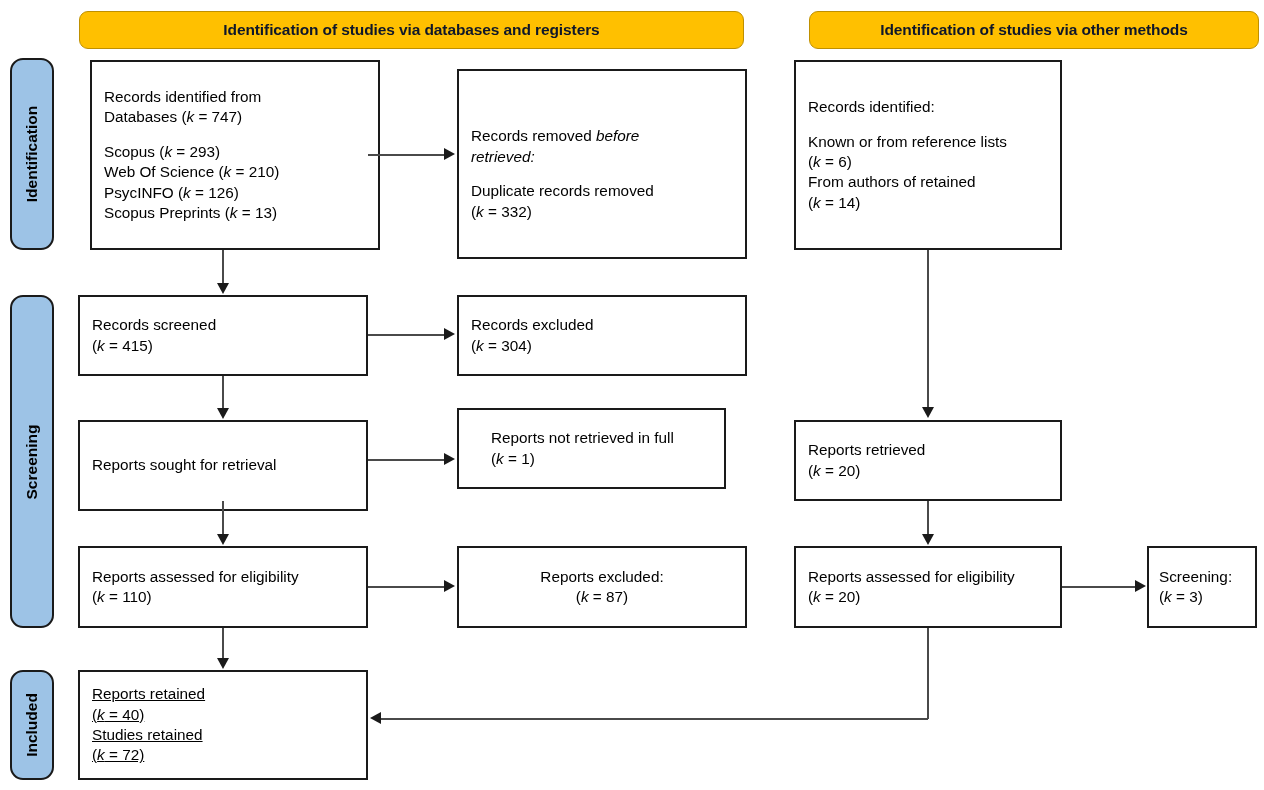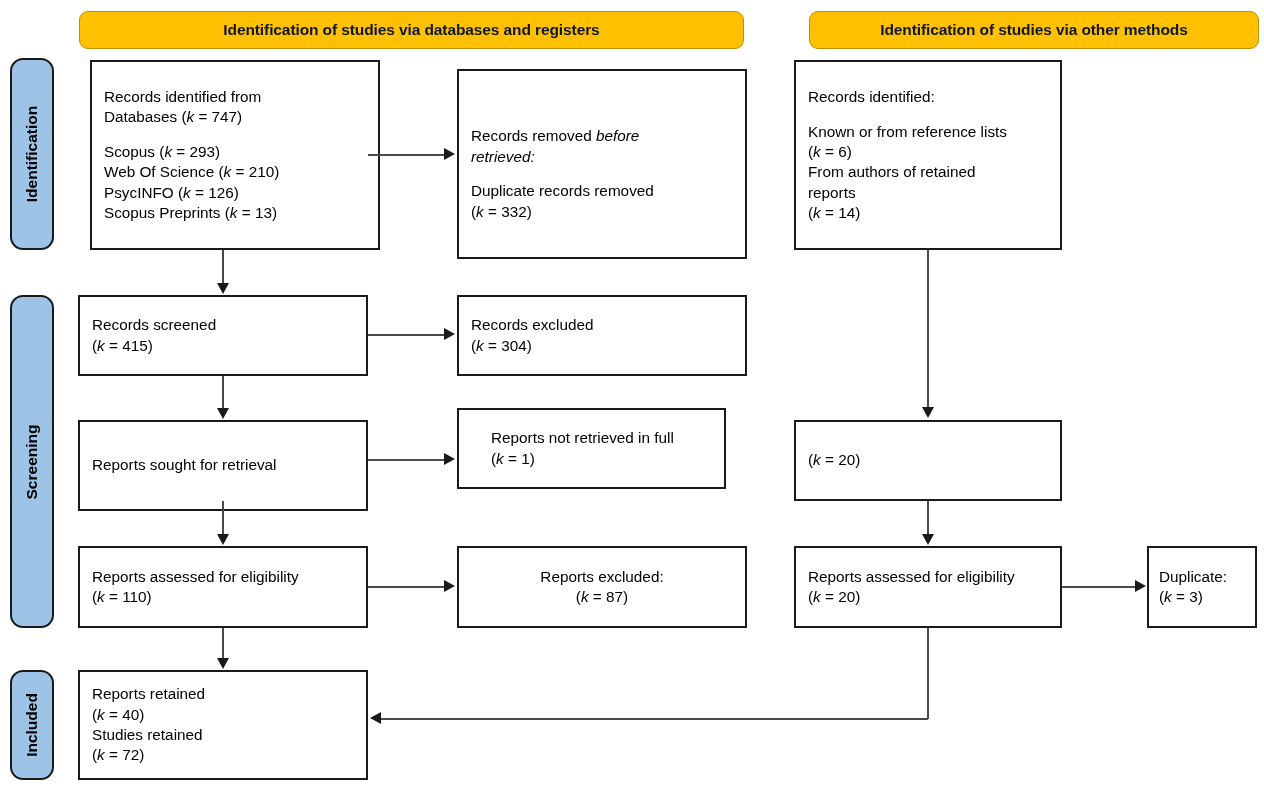--- a/index.html
+++ b/index.html
@@ -143,21 +143,21 @@
 
   <div class="fbox" style="left:78px; top:420px; width:290px; height:91px;">
     <span class="ln">Reports sought for retrieval</span>
   </div>
 
   <div class="fbox" style="left:78px; top:546px; width:290px; height:82px;">
     <span class="ln">Reports assessed for eligibility</span>
     <span class="ln">(<i>k</i> = 110)</span>
   </div>
 
-  <div class="fbox" style="left:78px; top:670px; width:290px; height:110px;">
+  <div class="fbox" style="left:78px; top:670px; width:290px; height:110px;text-decoration:underline;">
     <span class="ln">Reports retained</span>
     <span class="ln">(<i>k</i> = 40)</span>
     <span class="ln">Studies retained</span>
     <span class="ln">(<i>k</i> = 72)</span>
   </div>
 
   <div class="fbox" style="left:457px; top:60px; width:290px; height:190px;margin-top:9px;">
     <span class="ln">
       <span>Records removed <i>before</i></span>
     </span>
@@ -181,35 +181,35 @@
     <span class="ln">Reports excluded:</span>
     <span class="ln">(<i>k</i> = 87)</span>
   </div>
 
   <div class="fbox" style="left:794px; top:60px; width:268px; height:190px;">
     <span class="ln">Records identified:</span>
     <span class="spacer"></span>
     <span class="ln">Known or from reference lists</span>
     <span class="ln">(<i>k</i> = 6)</span>
     <span class="ln">From authors of retained</span>
-    <span class="ln">reports</span>
     <span class="ln">(<i>k</i> = 14)</span>
   </div>
 
   <div class="fbox" style="left:794px; top:420px; width:268px; height:81px;">
+    <span class="ln">Reports retrieved</span>
     <span class="ln">(<i>k</i> = 20)</span>
   </div>
 
   <div class="fbox" style="left:794px; top:546px; width:268px; height:82px;">
     <span class="ln">Reports assessed for eligibility</span>
     <span class="ln">(<i>k</i> = 20)</span>
   </div>
 
   <div class="fbox" style="left:1147px; top:546px; width:110px; height:82px; padding:8px 10px;">
-    <span class="ln">Duplicate:</span>
+    <span class="ln">Screening:</span>
     <span class="ln">(<i>k</i> = 3)</span>
   </div>
 
   <div class="conn vline" style="left:222px; top:250px; height:34px;"></div>
   <div class="arrow arrow-down" style="left:216.5px; top:283px;"></div>
 
   <div class="conn vline" style="left:222px; top:376px; height:33px;"></div>
   <div class="arrow arrow-down" style="left:216.5px; top:408px;"></div>
 
   <div class="conn vline" style="left:222px; top:501px; height:34px;"></div>

